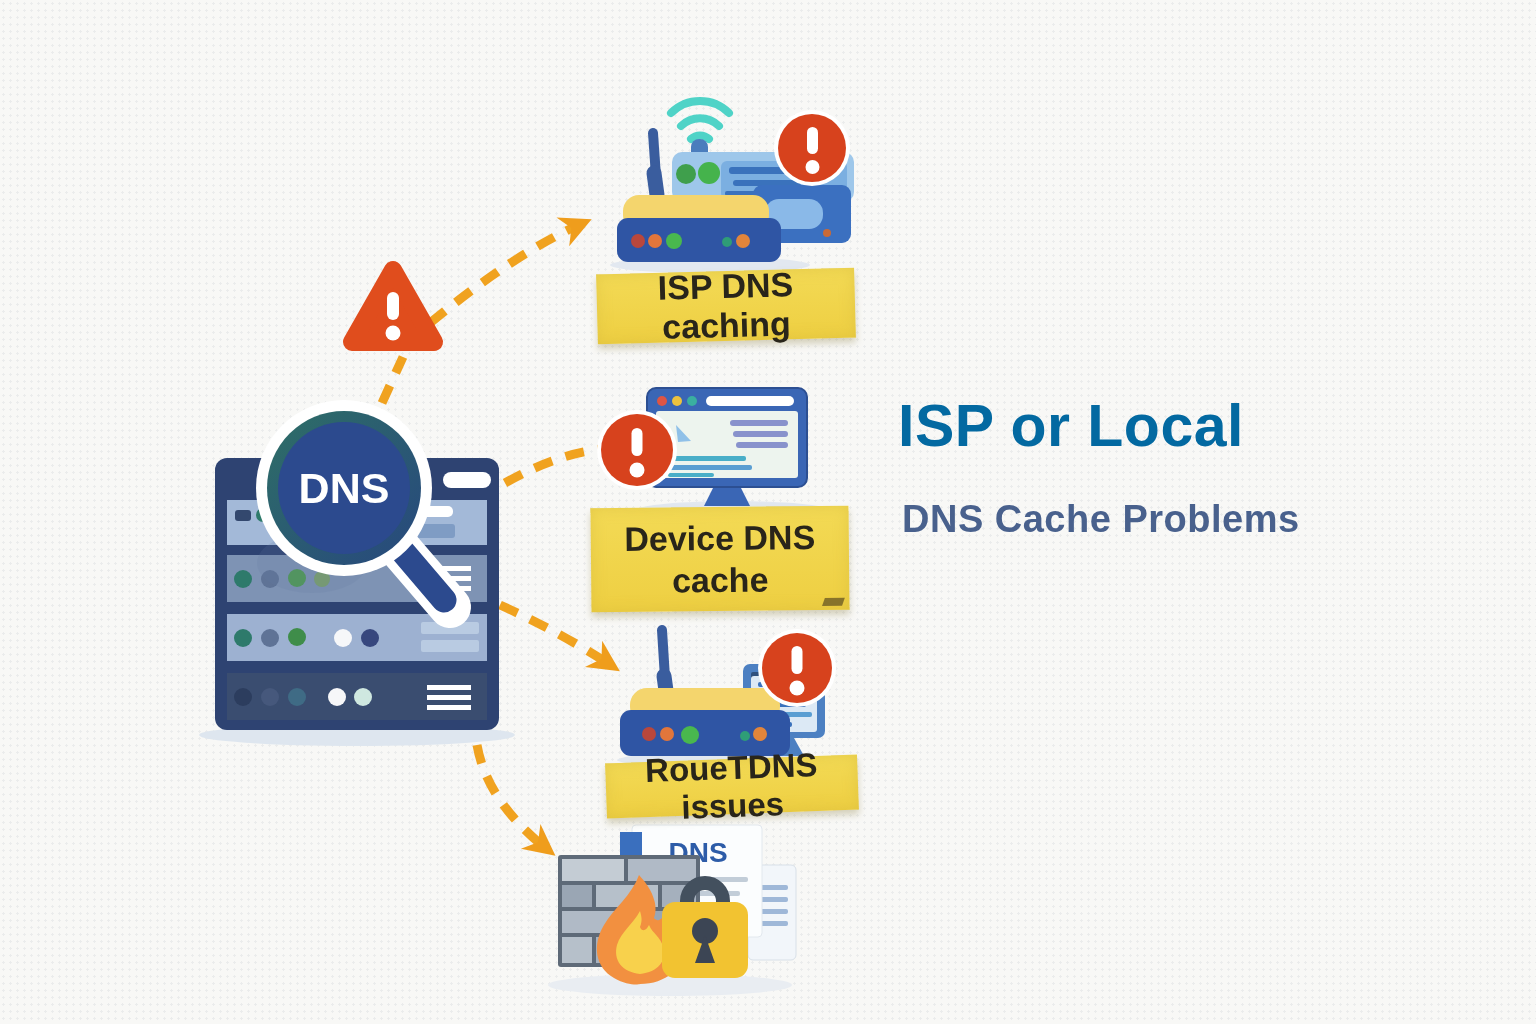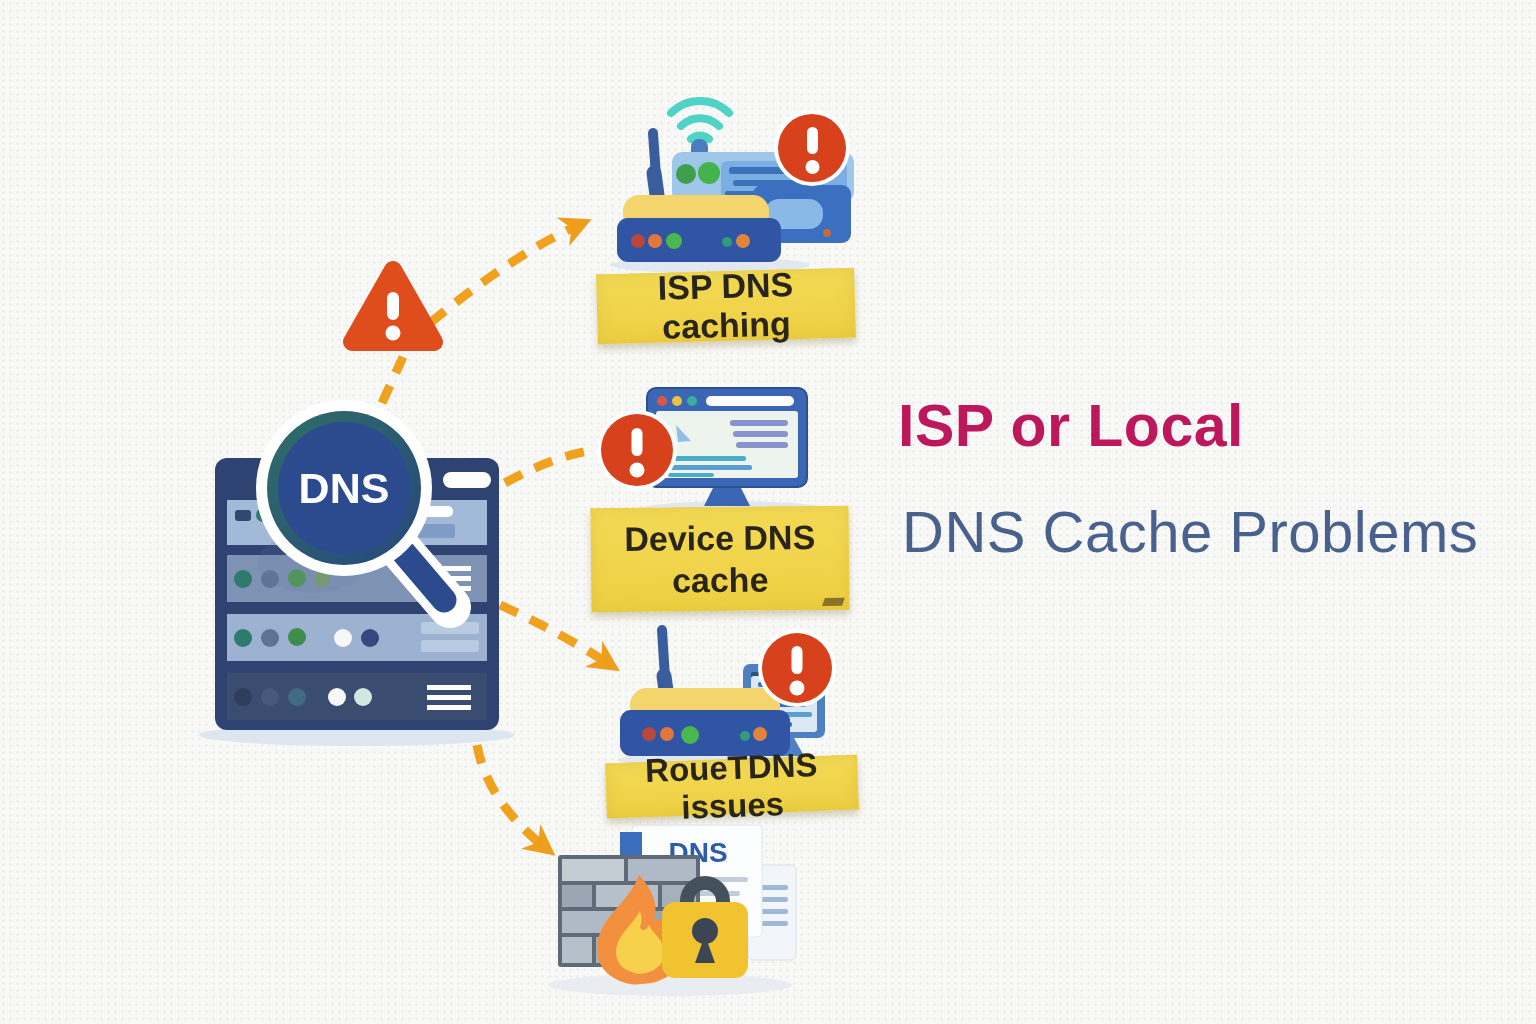--- a/index.html
+++ b/index.html
@@ -20,22 +20,22 @@
   .note{
     position:absolute;display:flex;align-items:center;justify-content:center;
     background:linear-gradient(180deg,#f3da55 0%,#eecf42 100%);
     box-shadow:0 5px 7px rgba(160,150,100,.40), inset 0 0 14px rgba(214,186,60,.5);
     color:#29251a;font-weight:700;text-align:center;z-index:4;
   }
   .note .fold{position:absolute;right:6px;bottom:4px;width:20px;height:8px;background:#6e5c24;opacity:.8;transform:skewX(-20deg);}
 
   
   .title-line1{position:absolute;left:898px;top:392px;font-size:59px;font-weight:600;
-    letter-spacing:.5px;color:#be185d;z-index:2;}
-  .title-line2{position:absolute;left:902px;top:498px;font-size:58px;font-weight:400;
+    letter-spacing:.5px;color:#0369a1;z-index:2;}
+  .title-line2{position:absolute;left:902px;top:498px;font-size:38px;font-weight:700;
     letter-spacing:.5px;color:#49618d;z-index:2;text-align:right;}
 </style>
 </head>
 <body>
 
 <div class="stage">
 
   <svg class="abs" style="left:0;top:0;z-index:1;" width="1536" height="1024" viewBox="0 0 1536 1024">
     <defs>
       <marker id="ah" viewBox="0 0 12 12" refX="8" refY="6" markerWidth="4.2" markerHeight="4.2" orient="auto">

